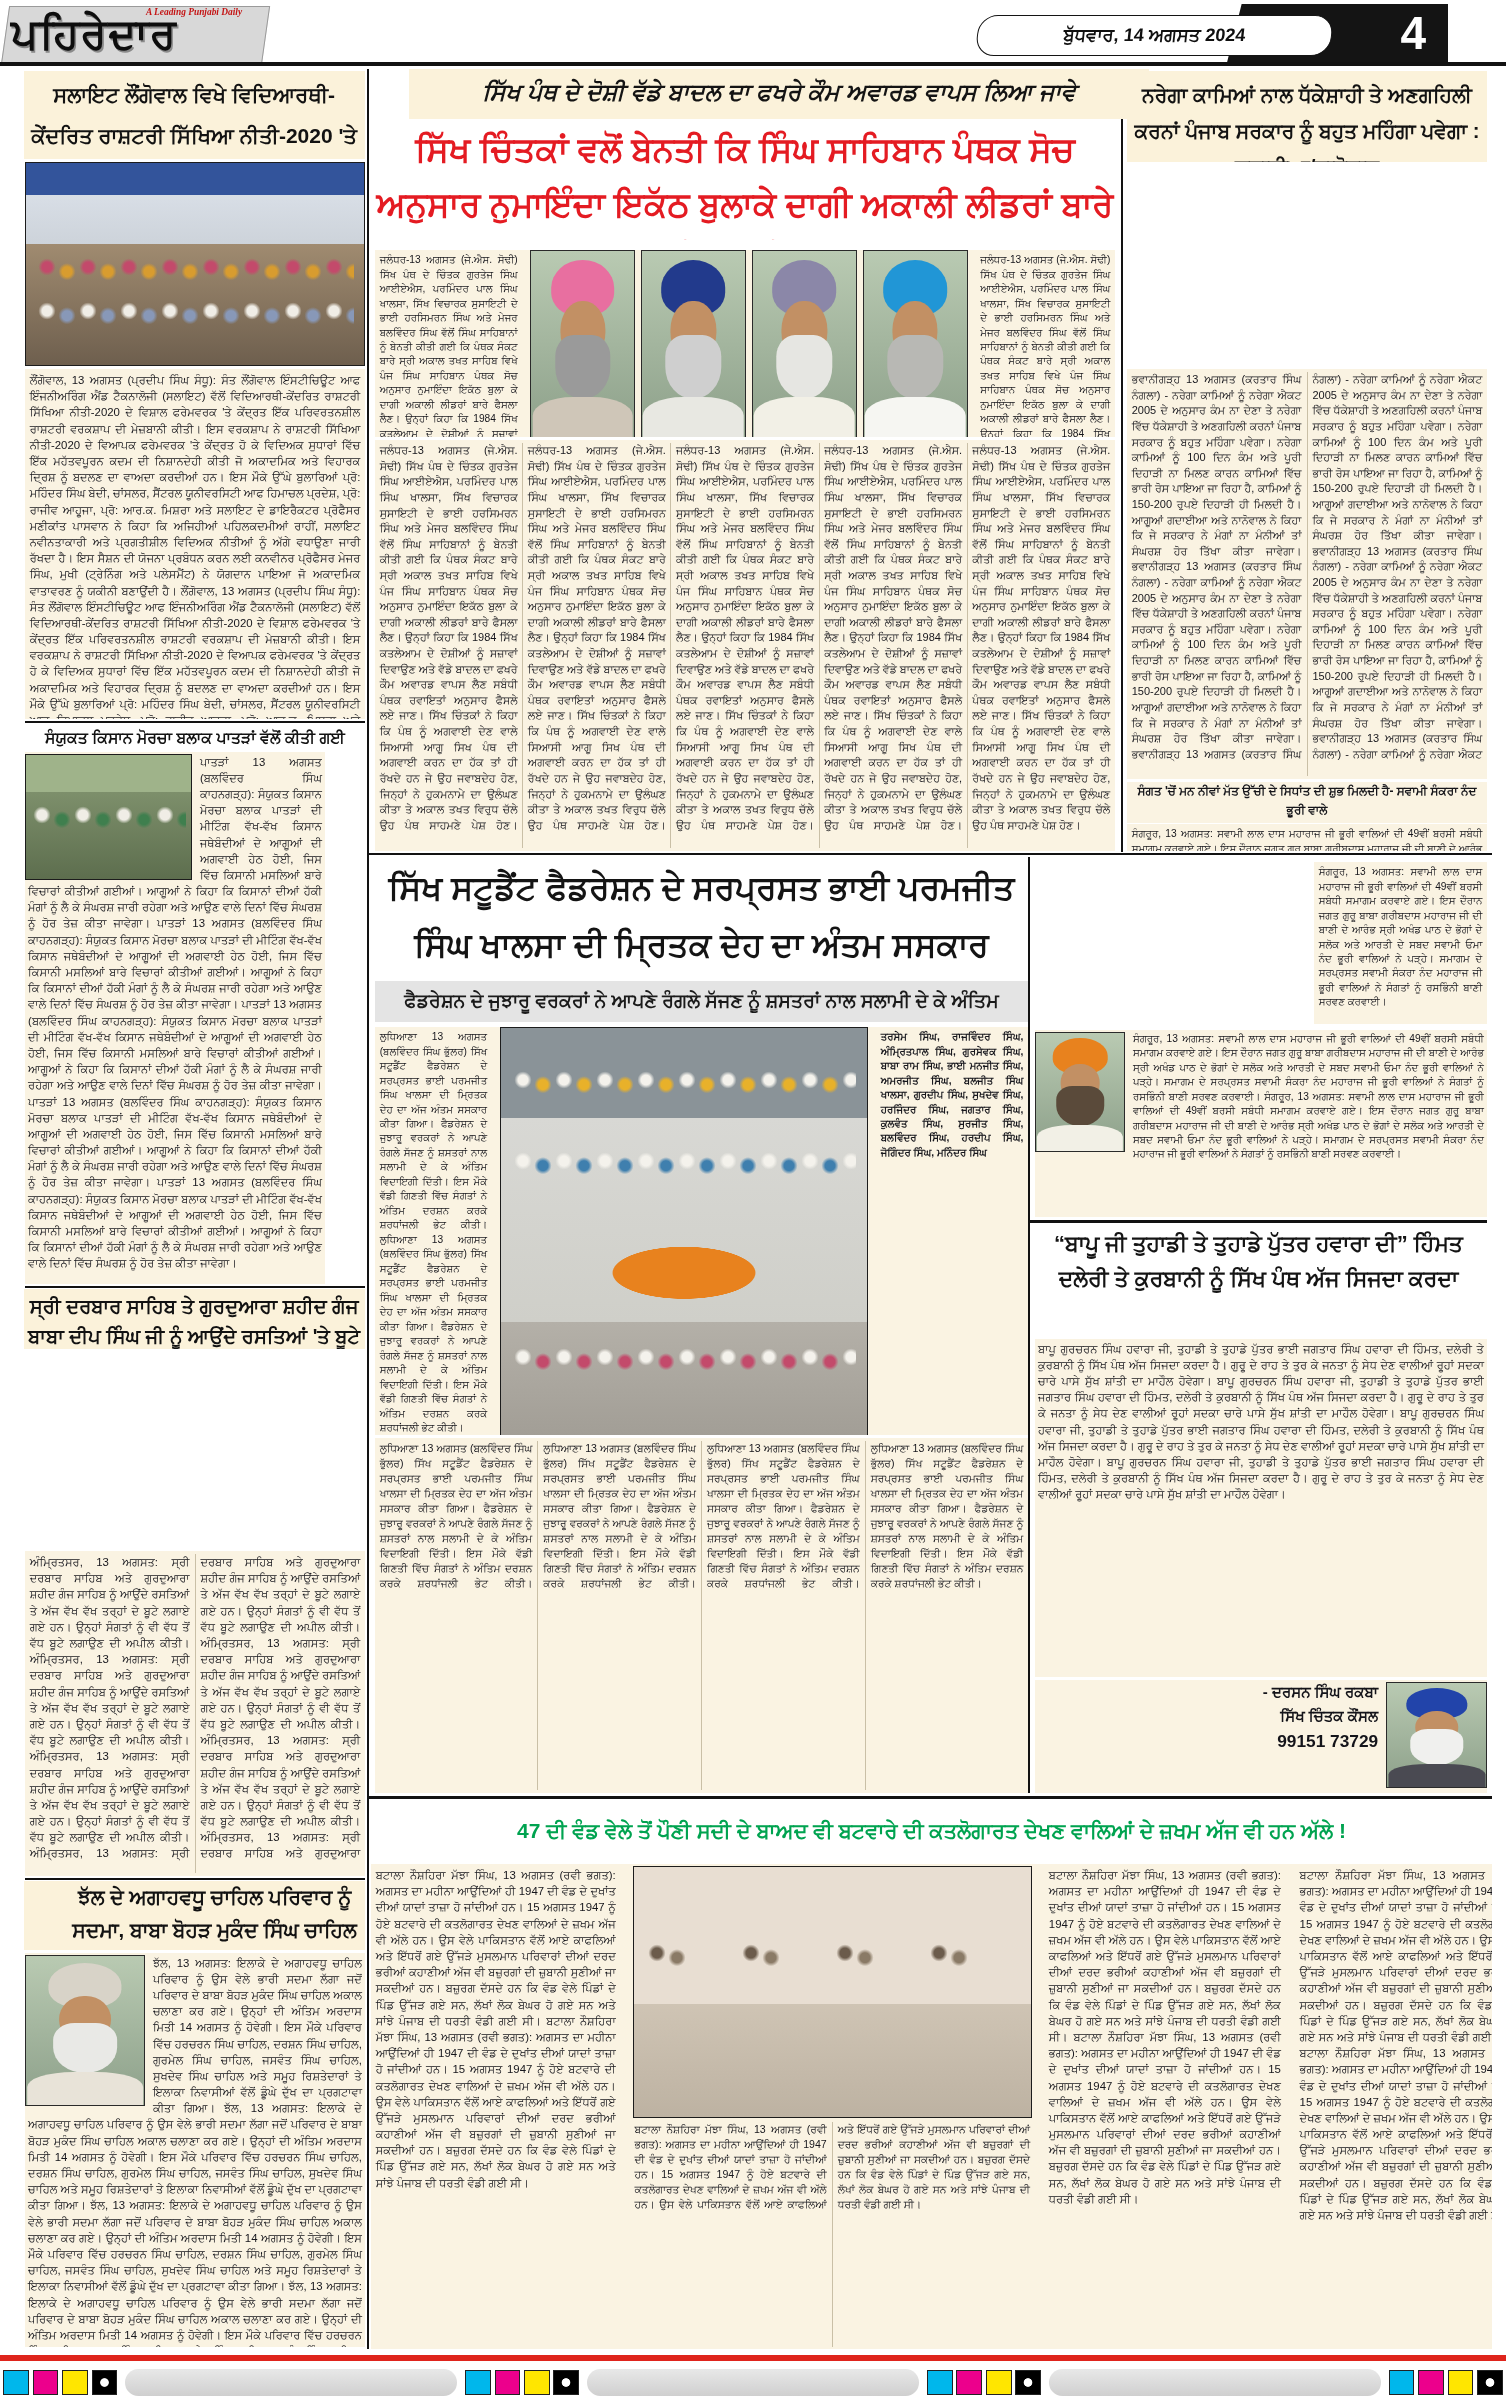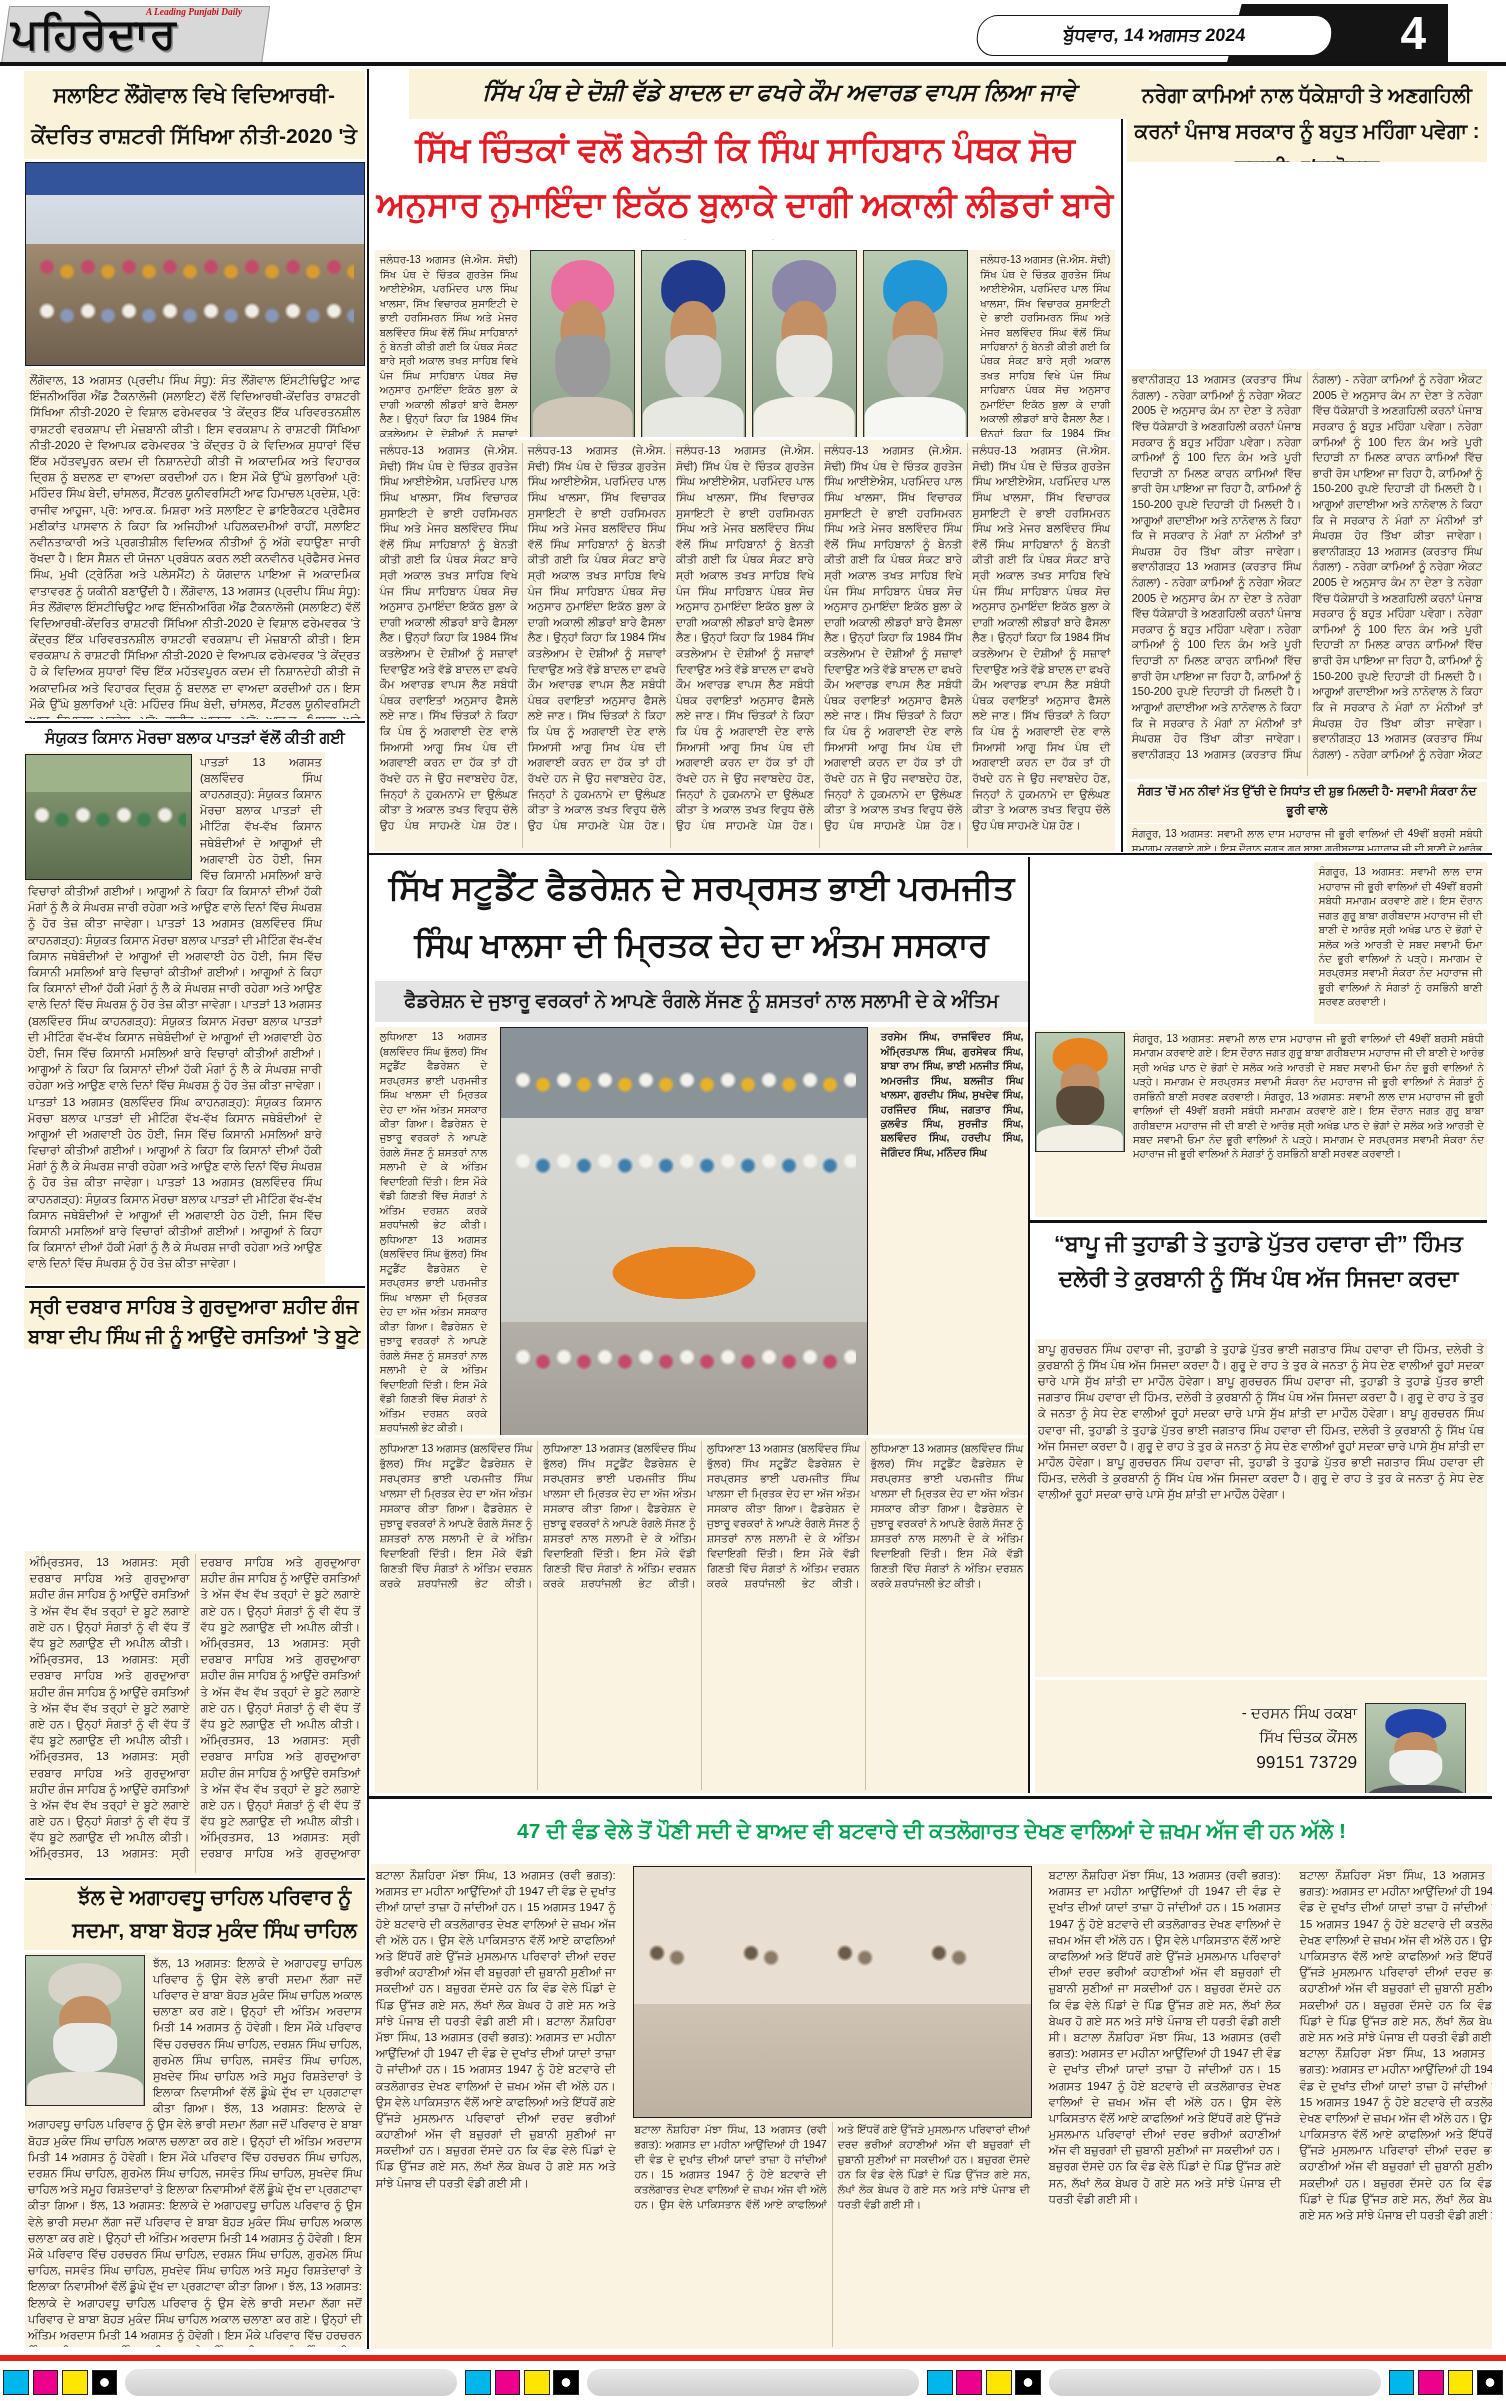--- a/index.html
+++ b/index.html
@@ -55,21 +55,21 @@
   .person .turban{left:50%;top:5%;transform:translateX(-50%);width:62%;height:30%;background:var(--turban,#27408b);border-radius:50% 50% 42% 42%;}
   .person .face{left:50%;top:27%;transform:translateX(-50%);width:44%;height:32%;background:#c29064;border-radius:48%;}
   .person .beard{left:50%;top:45%;transform:translateX(-50%);width:54%;height:34%;background:var(--beard,#d6d6d6);border-radius:40% 40% 60% 60%;}
   .person .torso{left:50%;bottom:-3%;transform:translateX(-50%);width:98%;height:25%;background:var(--shirt,#f2f2ee);border-radius:40% 40% 0 0;}
   .float-l{float:left;margin:1.6px 7.9px 3.1px 0;}
   .float-r{float:right;margin:1.6px 0 3.1px 7.9px;}
   
   .strip{display:flex;gap:6.3px;}
   .strip .person{flex:1;height:100%;}
   
-  .sig{text-align:right;font-weight:400;font-size:15px;line-height:1.6;color:#14141a;background:#faf3e2;padding:21px;}
+  .sig{text-align:right;font-weight:700;font-size:15px;line-height:1.6;color:#14141a;background:#faf3e2;padding:0;}
   .sig .phone{font-size:17.3px;}
   .caption{font-size:10.6px;font-weight:800;text-align:center;background:#faf3e2;}
   
   .bottom-flex{display:flex;gap:9.4px;background:#faf3e2;}
   .bottom-flex .col{flex:0 0 auto;}
   
   .print-strip{left:0;top:2365px;width:1506px;height:35px;display:flex;align-items:center;gap:7.9px;padding:0 3.1px;}
   .reg-group{display:flex;gap:3.9px;}
   .reg{width:23.6px;height:23.6px;border:0.8px solid #222;}
   .reg.c{background:#00b7eb;}.reg.m{background:#ec008c;}.reg.y{background:#ffe600;}

